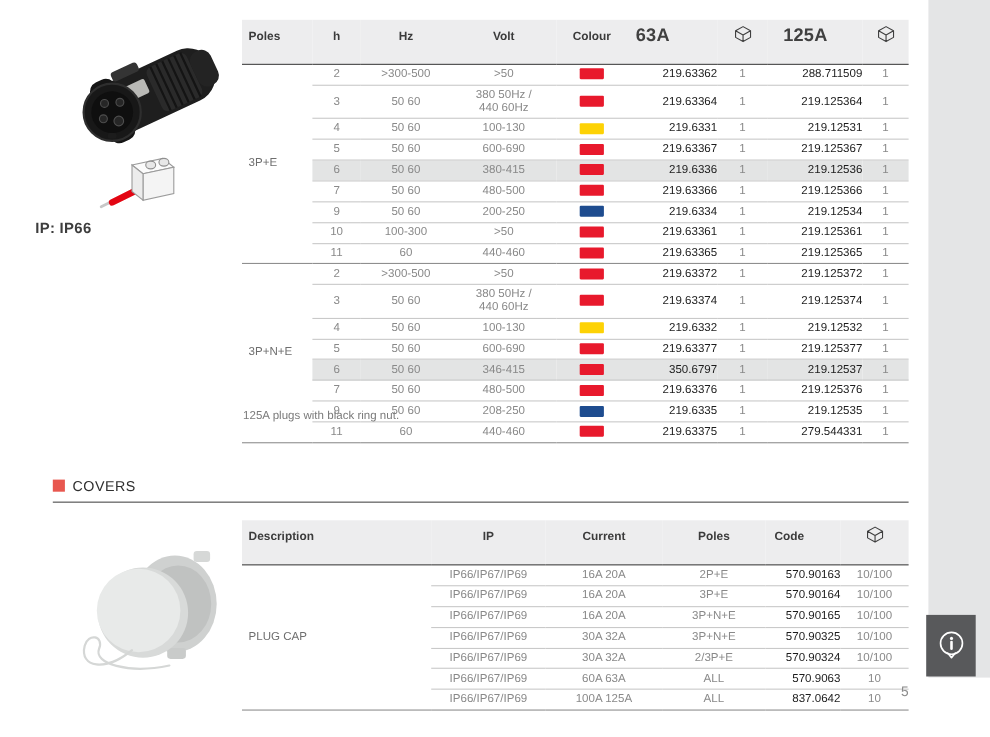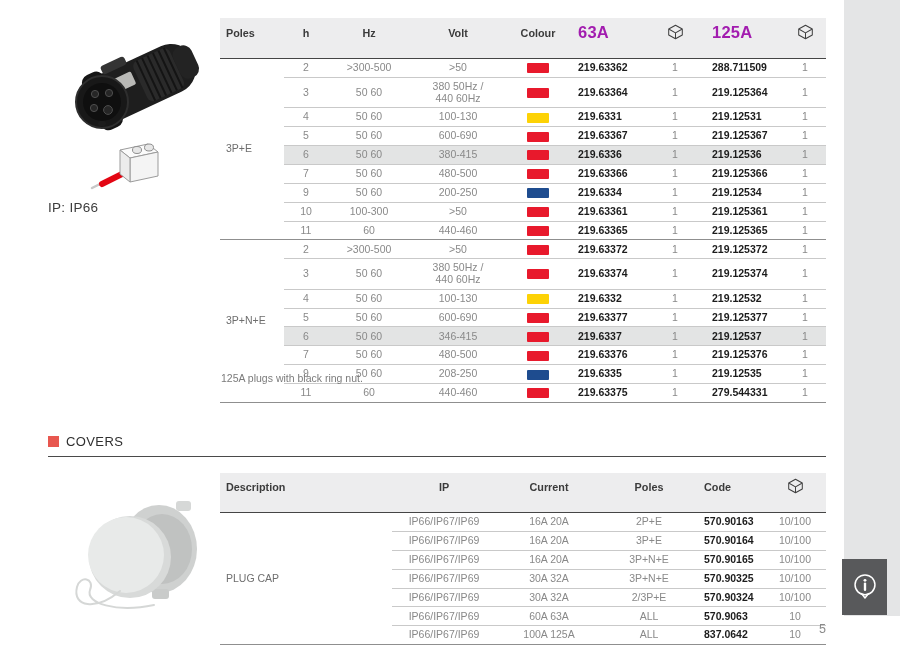--- a/index.html
+++ b/index.html
@@ -10,43 +10,43 @@
   .side-panel { position:absolute; left:844px; top:0; width:56px; height:616px; background:#e4e5e6; }
   .info-tab { position:absolute; left:842px; top:559px; width:45px; height:56px; background:#58595b; display:flex; align-items:center; justify-content:center; cursor:pointer; }
 
   
   .tbl-wrap { position:absolute; width:606px; }
   .plugs-wrap { left:220px; top:18px; }
   .covers-wrap { left:220px; top:473px; }
   table.cat { border-collapse:collapse; width:606px; table-layout:fixed; border-bottom:1.5px solid #8f8f8f; }
   table.cat th { background:#ededee; border-bottom:1.8px solid #454545; font-size:10.8px; font-weight:bold; color:#3b3b3b; text-align:center; padding:5px 0 16px; vertical-align:middle; }
   table.cat th.left { text-align:left; padding-left:6px; }
-  table.cat th.big { font-size:16.5px; color:#a21caf; text-align:left; letter-spacing:.2px; }
+  table.cat th.big { font-size:16.5px; color:#404040; text-align:left; letter-spacing:.2px; }
   table.cat td { border-top:1px solid #c9c9c9; font-size:10.5px; color:#898989; text-align:center; padding:3.2px 0; vertical-align:middle; line-height:11.5px; }
   table.cat tr.gstart td { border-top:1.4px solid #8f8f8f; }
   table.cat td.poles { text-align:left; padding-left:6px; color:#6e6e6e; border-top:none; }
   table.cat tr.gstart td.poles { border-top:1.4px solid #8f8f8f; }
-  table.cat td.code { font-weight:bold; color:#1c1c1c; text-align:left; }
+  table.cat td.code { font-weight:normal; color:#1c1c1c; text-align:right; }
   table.cat tr.hl td { background:#e3e4e4; }
   .pad8 { padding-left:8px !important; }
   .pad14 { padding-left:14px !important; }
   .swatch { display:inline-block; width:22px; height:10px; border-radius:1px; vertical-align:middle; }
 
   
   .notes { position:absolute; left:221px; top:371px; width:610px; font-size:10.5px; color:#7b7b7b; line-height:14px; }
 
   
   .section-head { position:absolute; left:48px; top:434px; width:778px; border-bottom:1.5px solid #4a4a4a; padding-bottom:7px; display:flex; align-items:center; gap:7px; }
   .section-head .bullet { width:11px; height:11px; display:inline-block; }
   .section-head .s-title { font-size:13px; font-weight:normal; color:#2f2f2f; letter-spacing:.4px; }
 
   
   .plug-img { position:absolute; left:56px; top:26px; }
   .clamp-img { position:absolute; left:86px; top:138px; }
-  .ip-label { position:absolute; left:48px; top:200px; font-size:13.5px; font-weight:normal; color:#3d3d3d; letter-spacing:.3px; }
+  .ip-label { position:absolute; left:32px; top:200px; font-size:13.5px; font-weight:bold; color:#3d3d3d; letter-spacing:.3px; }
   .cap-img { position:absolute; left:66px; top:487px; }
 
   .page-num { position:absolute; left:800px; top:622px; width:26px; text-align:right; font-size:12.5px; color:#8a8a8a; }
 </style>
 </head>
 <body>
 
 <div class="side-panel"></div>
 <div class="info-tab">
   <svg width="30" height="30" viewBox="0 0 28 28">
@@ -263,21 +263,21 @@
           <td class="code pad8">219.63377</td>
           <td>1</td>
           <td class="code pad14">219.125377</td>
           <td>1</td>
         </tr>
         <tr class="hl">
           <td>6</td>
           <td>50 60</td>
           <td>346-415</td>
           <td><span class="swatch" style="background: rgb(232, 25, 44);"></span></td>
-          <td class="code pad8">219.6337</td>
+          <td class="code pad8">350.6797</td>
           <td>1</td>
           <td class="code pad14">219.12537</td>
           <td>1</td>
         </tr>
         <tr>
           <td>7</td>
           <td>50 60</td>
           <td>480-500</td>
           <td><span class="swatch" style="background: rgb(232, 25, 44);"></span></td>
           <td class="code pad8">219.63376</td>

